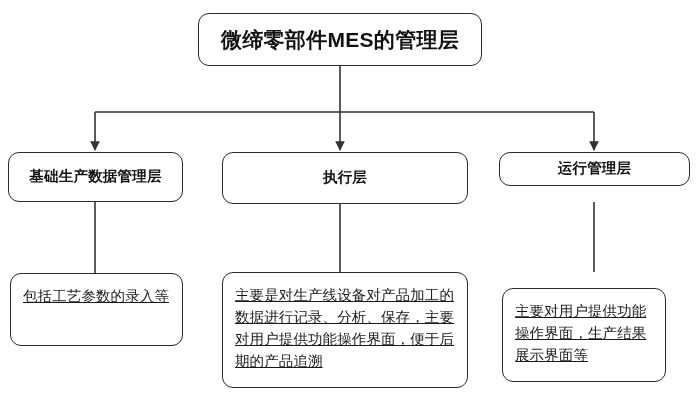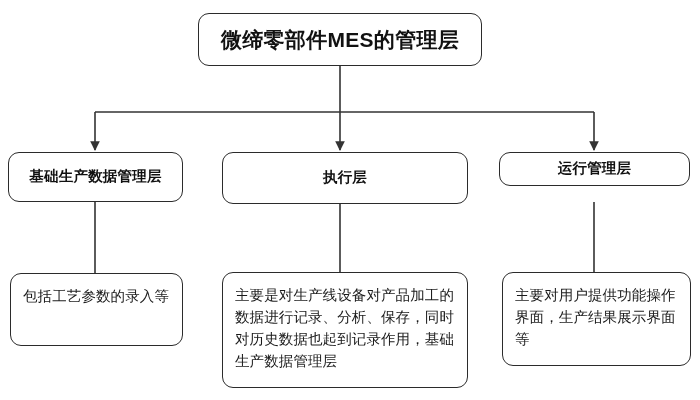--- a/index.html
+++ b/index.html
@@ -61,30 +61,31 @@
     padding: 11px 11px 10px 12px;
   }
   .node.desc .label {
     text-align: left;
     font-size: 14.5px;
     font-weight: normal;
     color: #1a1a1a;
     line-height: 1.52;
     letter-spacing: 0.1px;
     word-break: break-all;
+    text-decoration: underline;
   }
 
   
   #node-title      { left: 198px; top: 13px;  width: 284px; height: 53px; }
   #node-layer-1    { left: 8px;   top: 152px; width: 175px; height: 50px; }
   #node-layer-2    { left: 222px; top: 152px; width: 246px; height: 52px; }
   #node-layer-3    { left: 499px; top: 152px; width: 191px; height: 34px; }
   #node-desc-1     { left: 10px;  top: 273px; width: 173px; height: 73px; }
   #node-desc-2     { left: 222px; top: 272px; width: 246px; height: 116px; }
-  #node-desc-3     { left: 502px; top: 272px; width: 189px; height: 94px; }
+  #node-desc-3     { left: 502px; top: 288px; width: 164px; height: 94px; }
 </style>
 </head>
 <body>
 
 <div id="canvas">
 
   <svg id="edges" viewBox="0 0 700 400" width="700" height="400" xmlns="http://www.w3.org/2000/svg">
     <defs>
       <marker id="arrow" viewBox="0 0 10 10" refX="9" refY="5" markerWidth="6" markerHeight="6" orient="auto-start-reverse">
         <path d="M 0 0 L 10 5 L 0 10 z" fill="#333333"></path>
@@ -118,20 +119,20 @@
 
   <div class="node layer centered" id="node-layer-3">
     <span class="label">运行管理层</span>
   </div>
 
   <div class="node desc" id="node-desc-1">
     <span class="label">包括工艺参数的录入等</span>
   </div>
 
   <div class="node desc" id="node-desc-2">
-    <span class="label">主要是对生产线设备对产品加工的数据进行记录、分析、保存，同时对历史数据也起到记录作用，基础生产数据管理层</span>
+    <span class="label">主要是对生产线设备对产品加工的数据进行记录、分析、保存，主要对用户提供功能操作界面，便于后期的产品追溯</span>
   </div>
 
   <div class="node desc" id="node-desc-3">
     <span class="label">主要对用户提供功能操作界面，生产结果展示界面等</span>
   </div>
 
 </div>
 
 </body></html>

